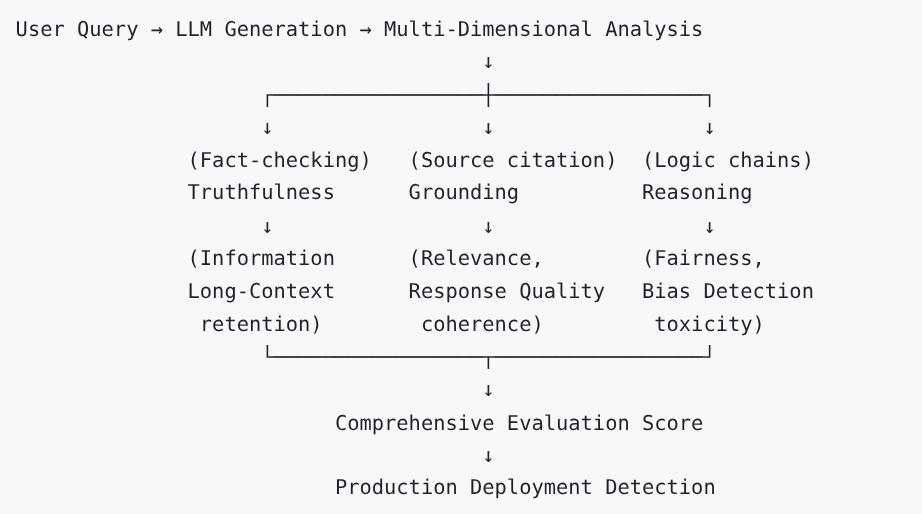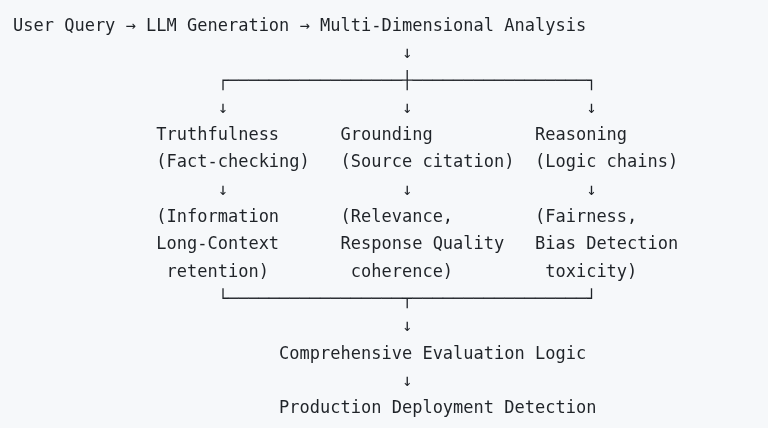--- a/index.html
+++ b/index.html
@@ -30,24 +30,24 @@
   }
 </style>
 </head>
 <body>
 
 <div class="code-block">
   <div class="diagram-line">User Query → LLM Generation → Multi-Dimensional Analysis</div>
   <div class="diagram-line">                                      ↓</div>
   <div class="diagram-line">                    ┌─────────────────┼─────────────────┐</div>
   <div class="diagram-line">                    ↓                 ↓                 ↓</div>
+  <div class="diagram-line">              (Fact-checking)   (Source citation)  (Logic chains)</div>
   <div class="diagram-line">              Truthfulness      Grounding          Reasoning</div>
-  <div class="diagram-line">              (Fact-checking)   (Source citation)  (Logic chains)</div>
   <div class="diagram-line">                    ↓                 ↓                 ↓</div>
   <div class="diagram-line">              (Information      (Relevance,        (Fairness,</div>
   <div class="diagram-line">              Long-Context      Response Quality   Bias Detection</div>
   <div class="diagram-line">               retention)        coherence)         toxicity)</div>
   <div class="diagram-line">                    └─────────────────┬─────────────────┘</div>
   <div class="diagram-line">                                      ↓</div>
-  <div class="diagram-line">                          Comprehensive Evaluation Logic</div>
+  <div class="diagram-line">                          Comprehensive Evaluation Score</div>
   <div class="diagram-line">                                      ↓</div>
   <div class="diagram-line">                          Production Deployment Detection</div>
 </div>
 
 </body></html>

